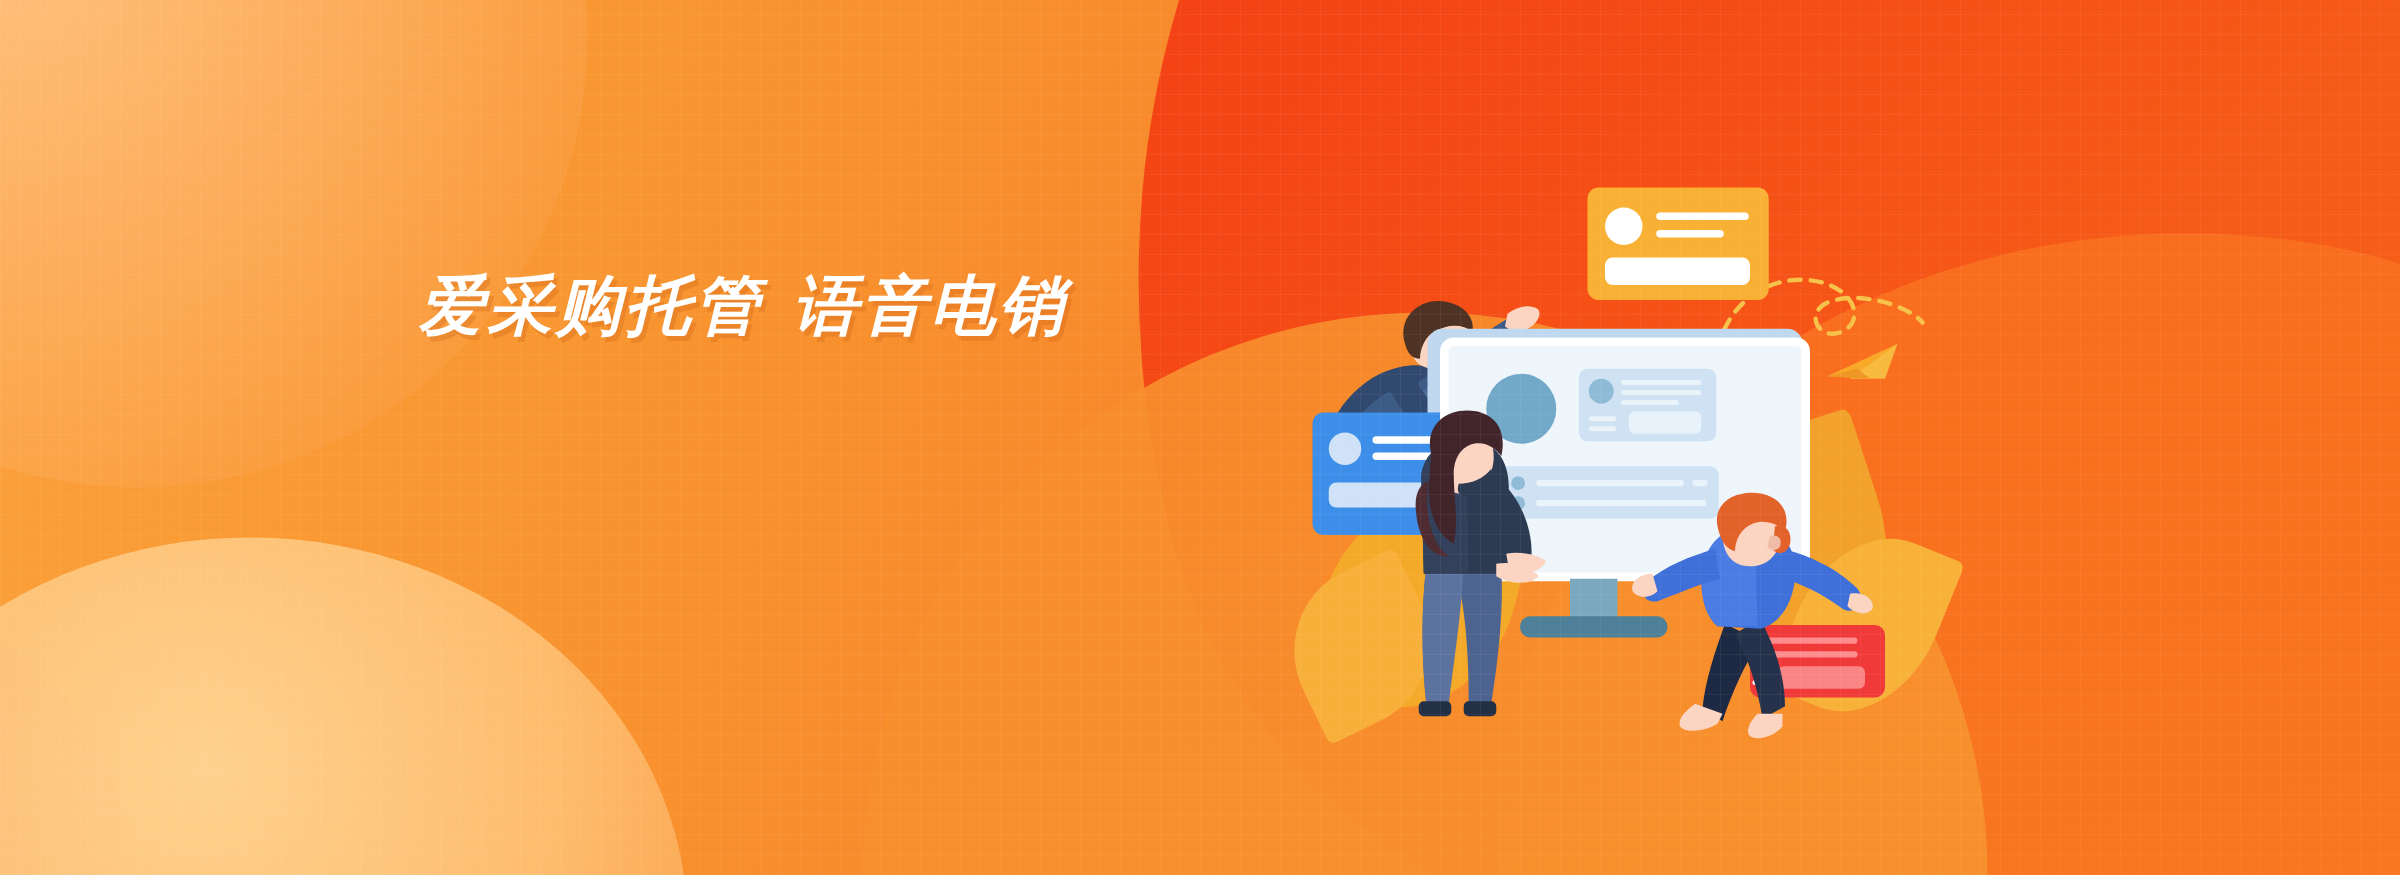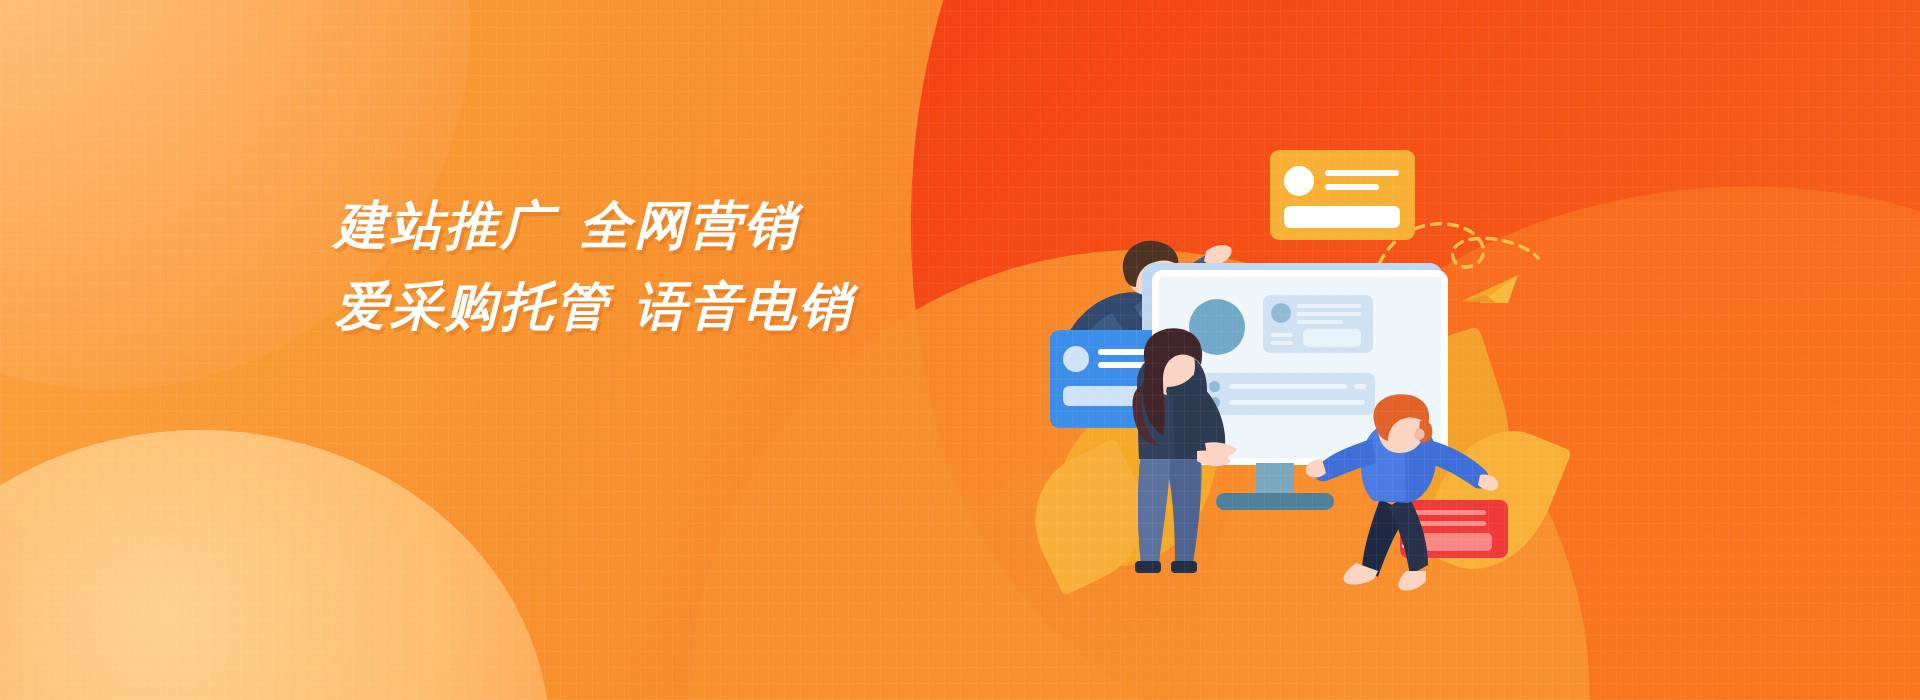--- a/index.html
+++ b/index.html
@@ -285,21 +285,18 @@
       <path d="M108,26 C116,24 122,30 120,40 C118,48 110,50 106,44 Z" fill="#E2622A"></path>
 
       <path d="M104,34 C110,32 114,36 112,42 C110,46 104,46 102,42 Z" fill="#F0BCA8"></path>
     </svg>
 
   </div>
 
   <div class="grid-texture"></div>
 
   <div class="copy">
-    <div class="headline headline-1">
-      <span>建站推广</span><span class="gap"></span><span>全网营销</span>
-    </div>
     <div class="headline headline-2">
       <span>爱采购托管</span><span class="gap"></span><span>语音电销</span>
     </div>
   </div>
 
 </div>
 
 </body></html>

